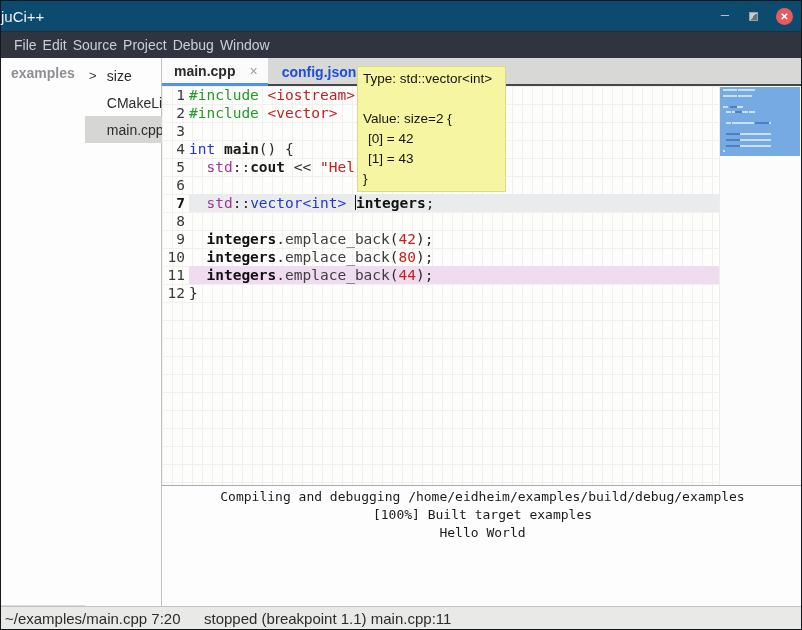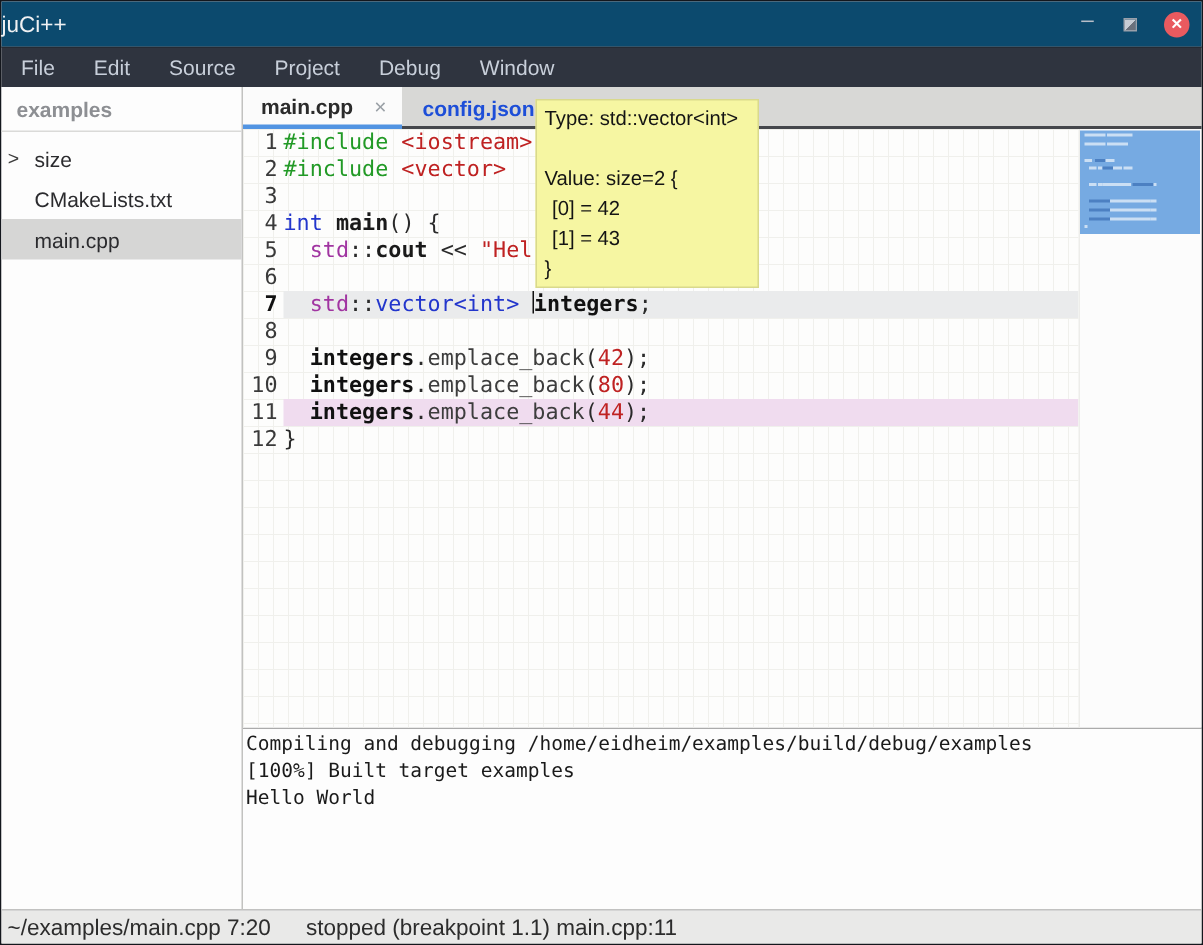--- a/index.html
+++ b/index.html
@@ -17,29 +17,29 @@
                   display:flex; align-items:center; gap:18px; }
   .btn-min { width:12px; height:12px; color:#b8bec8; font-size:15px; line-height:8px;
              text-align:center; cursor:default; }
   .btn-restore { width:9px; height:9px; border:1px solid #9aa0aa; background:linear-gradient(135deg,#c7ccd4 50%,#6b717c 50%); }
   .btn-close { width:17px; height:17px; border-radius:50%; background:#e95a5f;
                color:#fff; font-size:10px; font-weight:bold; display:flex;
                align-items:center; justify-content:center; }
 
   
   .menubar { height:27px; flex:none; background:#2f343f; display:flex;
-             align-items:center; padding-left:10px; gap:20px; border-top:1px solid #262b34; }
+             align-items:center; padding-left:10px; gap:0; border-top:1px solid #262b34; }
   .menu-item { color:#c8cfda; font-size:14px; padding:2px 3px; }
 
   
   .content { flex:1; display:flex; min-height:0; }
 
   
   .sidebar { width:161px; flex:none; background:#fdfdfd; border-right:1px solid #c2c2c0;
-             display:flex; flex-direction:column; }
+             display:flex; flex-direction:row; }
   .sidebar-header { color:#8d8f93; font-weight:bold; font-size:14px;
                     padding:7px 10px 6px 10px; border-bottom:1px solid #dadad8; }
   .tree { padding-top:4px; }
   .tree-item { height:27px; display:flex; align-items:center; font-size:14px; color:#2b2b2e; }
   .tree-item.selected { background:#d6d6d5; }
   .tree-expander { width:16px; flex:none; text-align:center; color:#3c3c3c; font-size:13px; }
   .tree-label { margin-left:6px; }
 
   
   .main { flex:1; display:flex; flex-direction:column; min-width:0; }
@@ -85,21 +85,21 @@
   .minimap { width:82px; flex:none; background:#fcfcfc; border-left:1px solid #ededea;
              position:relative; }
   .minimap-viewport { position:absolute; left:0; top:1px; width:80px; height:69px;
                       background:#76aae2; }
   .mini-bar { position:absolute; height:2px; }
 
   
   .hdivider { height:1px; flex:none; background:#ababab; }
   .console { flex:1; background:#fdfdfd; padding:2px 0 0 2px;
              font-family:"DejaVu Sans Mono", monospace; font-size:13px;
-             line-height:18px; color:#1a1a1a; }
+             line-height:18px; color:#1a1a1a;text-align:center; }
 
   
   .statusbar { height:23px; flex:none; background:#e9e9e8; border-top:1px solid #c2c2c1;
                position:relative; font-size:15px; color:#2c2c2c; }
   .status-left { position:absolute; left:4px; top:3px; }
   .status-mid  { position:absolute; left:203px; top:3px; }
 
   
   .tooltip { position:absolute; left:357px; top:66px; width:149px; height:126px;
              background:#f6f6a2; border:1px solid #d9d98c; z-index:10;

